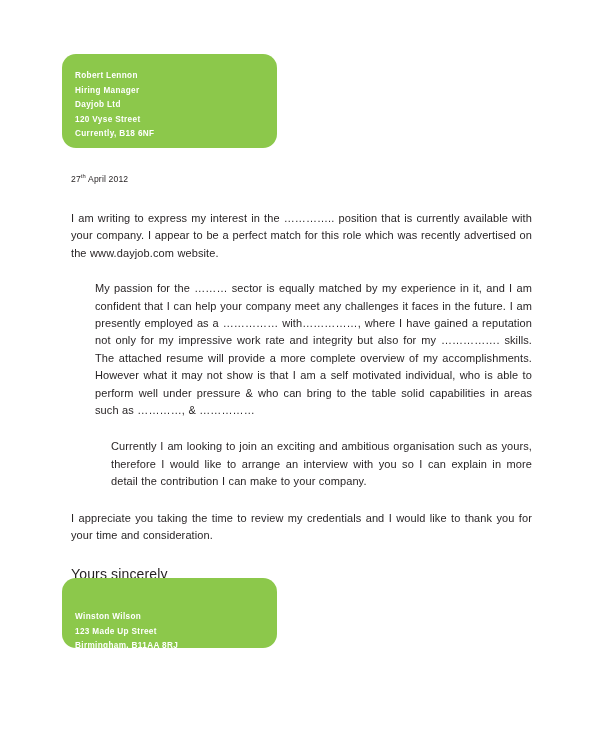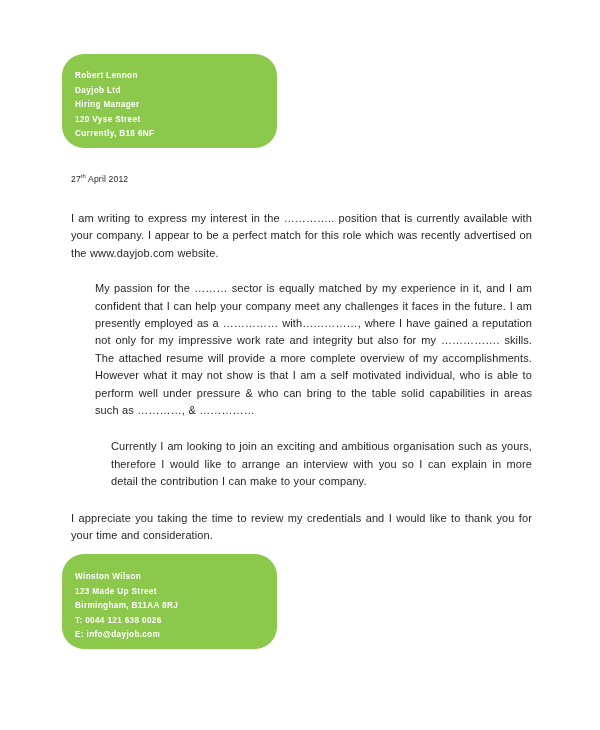--- a/index.html
+++ b/index.html
@@ -21,38 +21,38 @@
     position: relative;
     width: 600px;
     height: 730px;
     background: #ffffff;
   }
 
   
   .address-card {
     position: absolute;
     background: #8CC84B;
-    border-radius: 22px;
+    border-radius: 14px;
     box-sizing: border-box;
   }
 
   .address-card.recipient {
     left: 62px;
     top: 54px;
     width: 215px;
     height: 94px;
     padding: 15px 0 0 13px;
   }
 
   .address-card.sender {
     left: 62px;
-    top: 554px;
+    top: 578px;
     width: 215px;
-    height: 95px;
-    padding: 16px 0 0 13px;
+    height: 70px;
+    padding: 32px 0 0 13px;
   }
 
   .address-line {
     color: #ffffff;
     font-size: 8.2px;
     font-weight: bold;
     line-height: 14.6px;
     letter-spacing: 0.35px;
     white-space: nowrap;
   }
@@ -109,22 +109,22 @@
     letter-spacing: 0.15px;
   }
 </style>
 </head>
 <body>
 
 <div class="page">
 
   <div class="address-card recipient">
     <div class="address-line">Robert Lennon</div>
+    <div class="address-line">Hiring Manager</div>
     <div class="address-line">Dayjob Ltd</div>
-    <div class="address-line">Hiring Manager</div>
     <div class="address-line">120 Vyse Street</div>
     <div class="address-line">Currently, B18 6NF</div>
   </div>
 
   <div class="letter-body">
 
     <p class="date-line"><span>27</span><sup>th</sup><span> April 2012</span></p>
 
 
     <p class="para p1">I am writing to express my interest in the ………….. position that is currently available with your company.  I appear to be a perfect match  for this role which was recently advertised on the www.dayjob.com website.</p>

